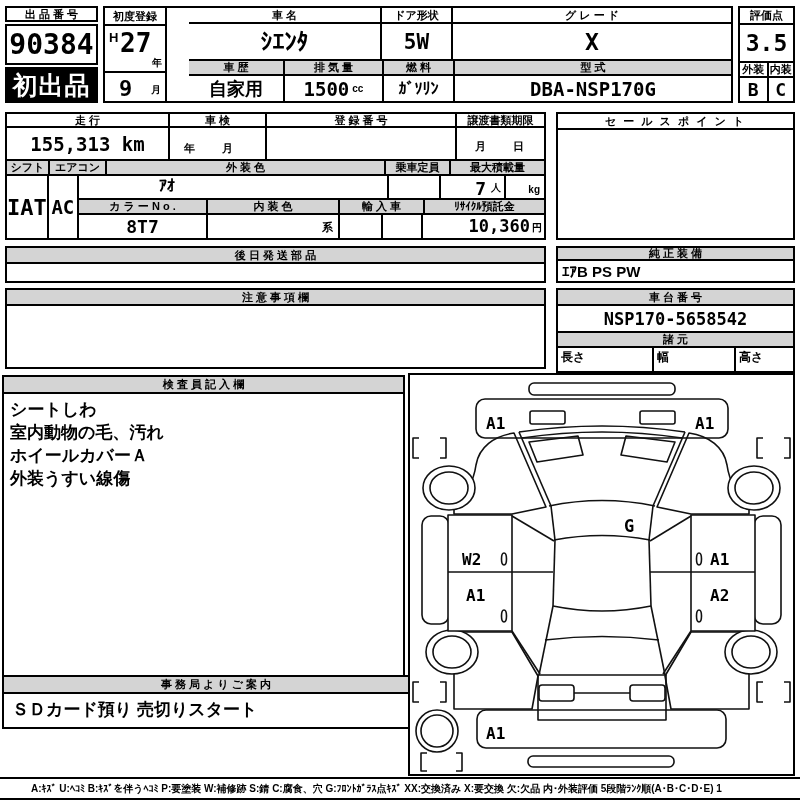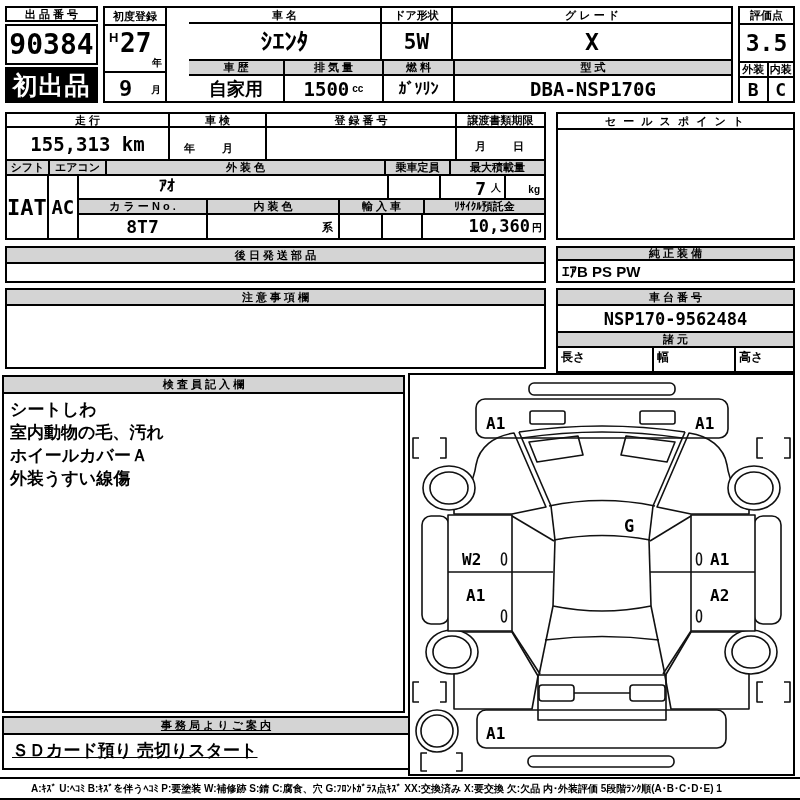--- a/index.html
+++ b/index.html
@@ -167,40 +167,40 @@
     <div class="big" style="flex:1;font-size:15px;padding:2px 4px;">ｴｱB PS PW</div>
   </div>
 
   <div class="bx abs col" style="left:5px;top:288px;width:541px;height:81px;">
     <div class="lbl bb hdrg" style="height:14px;">注 意 事 項 欄</div>
     <div style="flex:1;"></div>
   </div>
 
   <div class="bx abs col" style="left:556px;top:288px;width:239px;height:85px;">
     <div class="lbl bb hdrg" style="height:14px;">車 台 番 号</div>
-    <div class="ct bb mono big" style="height:25px;font-size:17px;">NSP170-9562484</div>
+    <div class="ct bb mono big" style="height:25px;font-size:17px;">NSP170-5658542</div>
     <div class="lbl bb hdrg" style="height:13px;">諸 元</div>
     <div class="row" style="flex:1;">
       <div class="br cellpad" style="width:88px;font-size:12px;font-weight:bold;">長さ</div>
       <div class="br cellpad" style="width:74px;font-size:12px;font-weight:bold;">幅</div>
       <div class="cellpad" style="flex:1;font-size:12px;font-weight:bold;">高さ</div>
     </div>
   </div>
 
   <div class="bx abs col" style="left:2px;top:375px;width:403px;height:338px;">
     <div class="lbl bb hdrg" style="height:15px;">検 査 員 記 入 欄</div>
     <div style="flex:1;padding:4px 6px;font-size:17px;font-weight:bold;line-height:23px;">
       <div>シートしわ</div>
       <div>室内動物の毛、汚れ</div>
       <div>ホイールカバーＡ</div>
       <div>外装うすい線傷</div>
     </div>
   </div>
 
-  <div class="bx abs col" style="left:2px;top:716px;width:428px;height:54px;text-decoration:underline;">
+  <div class="bx abs col" style="left:2px;top:675px;width:428px;height:54px;">
     <div class="lbl bb hdrg" style="height:15px;">事 務 局 よ り ご 案 内</div>
     <div class="big" style="flex:1;font-size:17px;padding:4px 8px;">ＳＤカード預り 売切りスタート</div>
   </div>
 
   <div class="bx abs" style="left:408px;top:373px;width:387px;height:403px;">
     <svg viewBox="0 0 383 399" width="383" height="399">
       <g stroke="#111" stroke-width="1.6" fill="none" stroke-linejoin="round">
 
         <rect x="119" y="8" width="146" height="12" rx="5"></rect>
         <rect x="66" y="24" width="252" height="39" rx="9"></rect>

